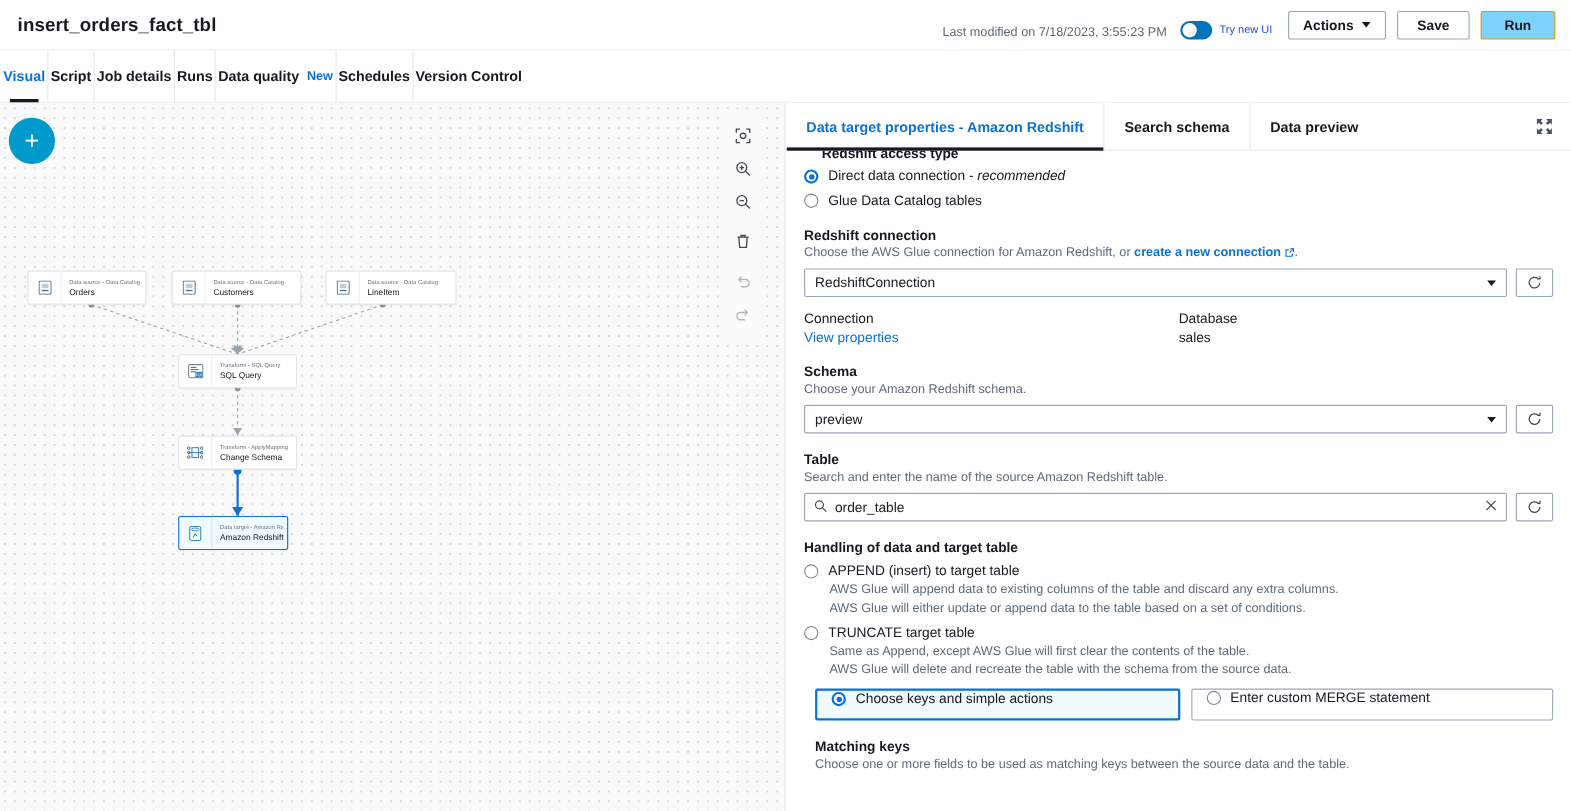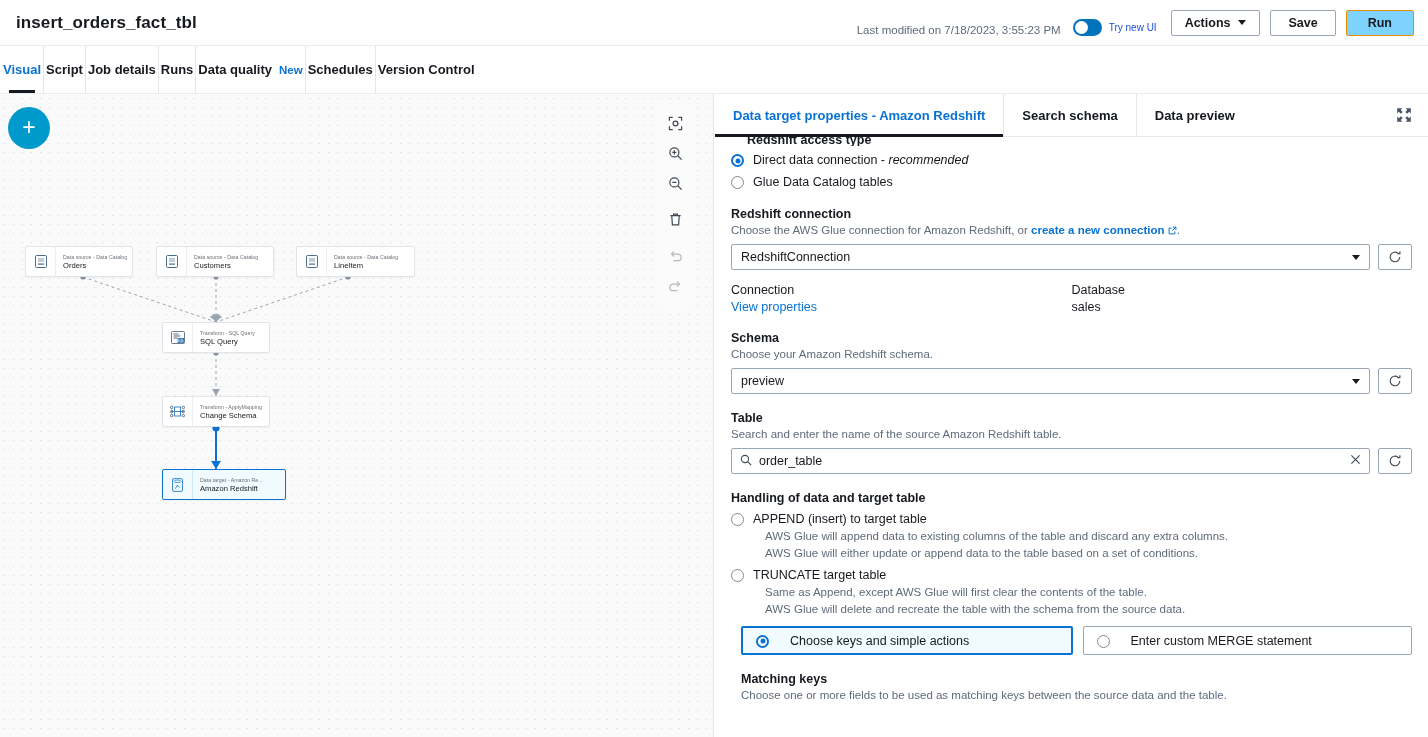--- a/index.html
+++ b/index.html
@@ -190,21 +190,21 @@
   .radio.checked { border-color: #0972d3; border-width: 2px; }
   .radio.checked::after {
     content: ""; position: absolute; left: 50%; top: 50%;
     transform: translate(-50%,-50%);
     width: 5px; height: 5px; border-radius: 50%; background: #0972d3;
   }
   .radio.checked.ring { box-shadow: 0 0 0 1.5px #0972d3; }
   .radio-label { font-size: 12.5px; color: #16191f; margin-left: 9px; line-height: 15px; }
   .radio-label .ital { font-style: italic; }
   .radio-desc {
-    font-size: 11.5px; color: #5f6b7a; margin-left: 34px; margin-top: 2px; line-height: 15px;
+    font-size: 11.5px; color: #5f6b7a; margin-left: 23px; margin-top: 2px; line-height: 15px;
   }
 
   .field-label { font-size: 12.5px; font-weight: bold; color: #16191f; margin-top: 17px; }
   .field-desc { font-size: 11.5px; color: #5f6b7a; margin-top: 2px; line-height: 15px; }
   .link { color: #0972d3; font-weight: bold; text-decoration: none; cursor: pointer; }
 
   .input-row { display: flex; align-items: center; gap: 8px; margin-top: 6px; }
   .select {
     flex: 1 1 auto; height: 26px; border: 1px solid #9ba7b6; border-radius: 2px;
     background: #fff; display: flex; align-items: center; padding: 0 9px;
@@ -229,22 +229,22 @@
 
   .two-col { display: flex; margin-top: 13px; }
   .two-col > div { flex: 1 1 0; }
   .col-head { font-size: 12.5px; color: #16191f; }
   .col-val { font-size: 12.5px; color: #16191f; margin-top: 3px; }
   .col-val.link { color: #0972d3; font-weight: normal; }
 
   .seg-row { display: flex; gap: 10px; margin-top: 9px; margin-left: 10px; }
   .seg {
     flex: 1 1 0; height: 29px; border: 1px solid #9ba7b6; border-radius: 2px;
-    background: #fff; display: flex; align-items: center; padding: 12px 13px;
-    font-size: 12.5px; color: #16191f; cursor: pointer; gap: 21px;
+    background: #fff; display: flex; align-items: flex-start; padding: 0 13px;
+    font-size: 12.5px; color: #16191f; cursor: pointer; gap: 9px;
   }
   .seg.active { border: 2px solid #0972d3; background: #f1faff; }
 
   .indent { margin-left: 10px; }
 </style>
 </head>
 <body>
 
 <div id="app">
 
@@ -392,21 +392,21 @@
           <circle cx="13.4" cy="6.5" r="1.2" fill="none" stroke="#4a5a6a" stroke-width="0.8"></circle>
           <circle cx="13.4" cy="10.6" r="1.2" fill="none" stroke="#4a5a6a" stroke-width="0.8"></circle>
         </svg>
       </div>
       <div class="node-txt">
         <div class="node-sub">Transform - ApplyMapping</div>
         <div class="node-name">Change Schema</div>
       </div>
     </div>
 
-    <div class="node selected" style="left:162px; top:375px; width:124px;">
+    <div class="node selected" style="left:162px; top:375px; width:100px;">
       <div class="node-ico">
         <svg width="13" height="14" viewBox="0 0 13 14">
             <rect x="1.5" y="0.6" width="10" height="12.8" rx="1.4" fill="none" stroke="#2b7fc4" stroke-width="0.9"></rect>
             <ellipse cx="6.5" cy="3.3" rx="3.6" ry="1.3" fill="none" stroke="#2b7fc4" stroke-width="0.8"></ellipse>
             <path d="M4.5 10.5 L6.3 7.2 L8.3 9.6" fill="none" stroke="#2b7fc4" stroke-width="0.9"></path>
           </svg>
       </div>
       <div class="node-txt">
         <div class="node-sub">Data target - Amazon Re...</div>
         <div class="node-name">Amazon Redshift</div>

